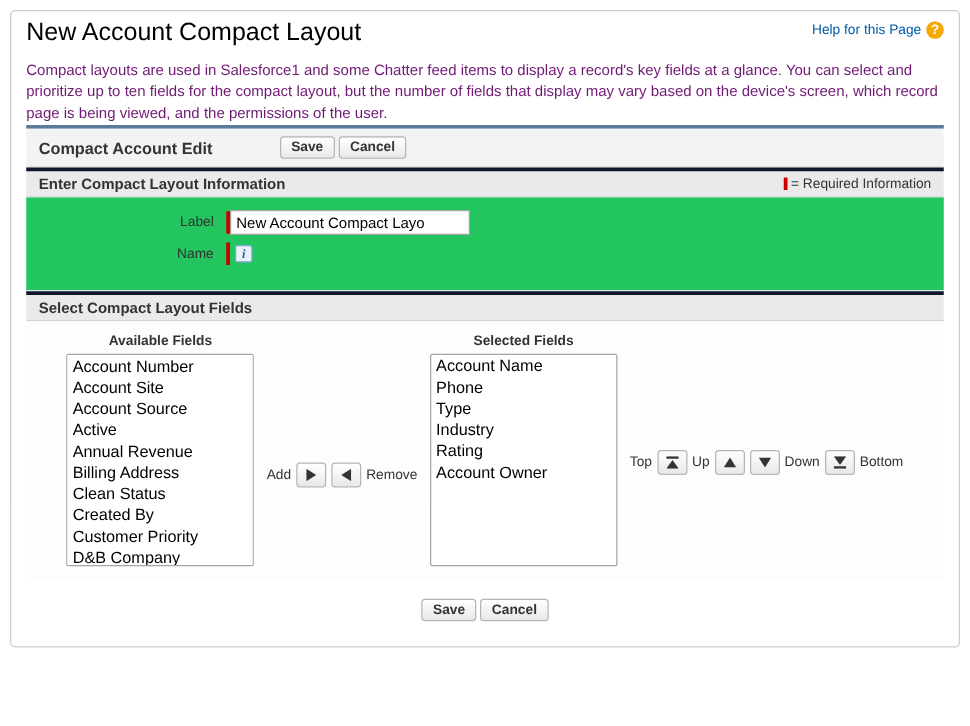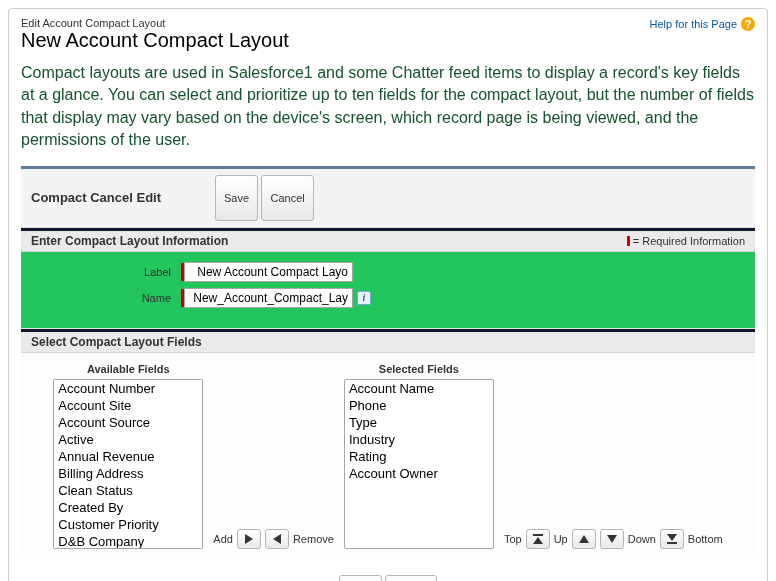--- a/index.html
+++ b/index.html
@@ -49,46 +49,46 @@
     font-weight: bold;
     font-size: 11px;
   }
   .page-title {
     font-size: 20px;
     font-weight: normal;
     margin: 0 0 10px 0;
     color: #000;
   }
   .intro {
-    font-size: 16px;
-    color: #14532d;
+    font-size: 12px;
+    color: #701a75;
     line-height: 1.4;
-    margin-bottom: 14px;
+    margin-bottom: 2px;
   }
   .section-border {
     border-top: 3px solid #5c7a9a;
   }
   .section-header {
     background: #f2f3f3;
     border-bottom: 1px solid #ddd;
     padding: 6px 10px;
     display: flex;
     align-items: center;
     gap: 14px;
   }
   .section-header .section-title {
     font-size: 13px;
     font-weight: bold;
     color: #333;
   }
   .btn {
     font-family: Arial, sans-serif;
     font-size: 11px;
-    font-weight: normal;
-    padding: 16px 8px;
+    font-weight: bold;
+    padding: 2px 8px;
     border: 1px solid #b5b5b5;
     border-radius: 3px;
     background: linear-gradient(#fff, #e8e8e8);
     cursor: pointer;
     color: #333;
   }
   .subheader {
     background: #eaeaea;
     border-top: 3px solid #0f172a;
     border-bottom: 1px solid #d4d4d4;
@@ -136,23 +136,22 @@
     height: 18px;
     background: #c00;
     margin-right: 0;
     vertical-align: middle;
   }
   .text-input {
     height: 20px;
     border: 1px solid #a5a5a5;
     padding: 1px 4px;
     font-size: 12px;
-    width: 169px;
+    width: 192px;
     font-family: Arial, sans-serif;
-    text-align: right;
   }
   .info-icon {
     width: 14px;
     height: 14px;
     border: 1px solid #7da7d9;
     background: #e8f0fa;
     border-radius: 2px;
     display: inline-flex;
     align-items: center;
     justify-content: center;
@@ -164,21 +163,21 @@
     margin-left: 4px;
     cursor: pointer;
   }
   .picker-body {
     padding: 10px 10px 10px 10px;
     background: #fdfdfd;
   }
   .picker-grid {
     display: flex;
     justify-content: center;
-    align-items: flex-end;
+    align-items: center;
     gap: 10px;
   }
   .list-col {
     text-align: center;
   }
   .col-title {
     font-size: 11px;
     font-weight: bold;
     margin-bottom: 4px;
   }
@@ -225,34 +224,33 @@
     text-align: center;
     padding: 16px 0 4px 0;
   }
 </style>
 </head>
 <body>
 
 <div class="page">
   <div class="header-top">
     <div>
-      <div class="edit-label">Edit Account Compact Layout</div>
       <h1 class="page-title">New Account Compact Layout</h1>
     </div>
     <a href="#" class="help-link">
       <span>Help for this Page</span>
       <span class="help-icon">?</span>
     </a>
   </div>
 
   <div class="intro">Compact layouts are used in Salesforce1 and some Chatter feed items to display a record's key fields at a glance. You can select and prioritize up to ten fields for the compact layout, but the number of fields that display may vary based on the device's screen, which record page is being viewed, and the permissions of the user.</div>
 
   <div class="section-border">
     <div class="section-header">
-      <span class="section-title">Compact Cancel Edit</span>
+      <span class="section-title">Compact Account Edit</span>
       <span style="flex:0 0 auto; margin-left:40px;">
         <button class="btn">Save</button>
         <button class="btn">Cancel</button>
       </span>
     </div>
 
     <div class="subheader">
       <span>Enter Compact Layout Information</span>
       <span class="req-indicator">
         <span class="req-bar"></span>
@@ -262,21 +260,20 @@
 
     <div class="form-body">
       <div class="form-row">
         <span class="form-label">Label</span>
         <span class="req-marker"></span>
         <input type="text" class="text-input" value="New Account Compact Layo" style="">
       </div>
       <div class="form-row">
         <span class="form-label">Name</span>
         <span class="req-marker"></span>
-        <input type="text" class="text-input" value="New_Account_Compact_Lay" style="">
         <span class="info-icon">i</span>
       </div>
     </div>
 
     <div class="subheader">
       <span>Select Compact Layout Fields</span>
     </div>
 
     <div class="picker-body">
       <div class="picker-grid">

